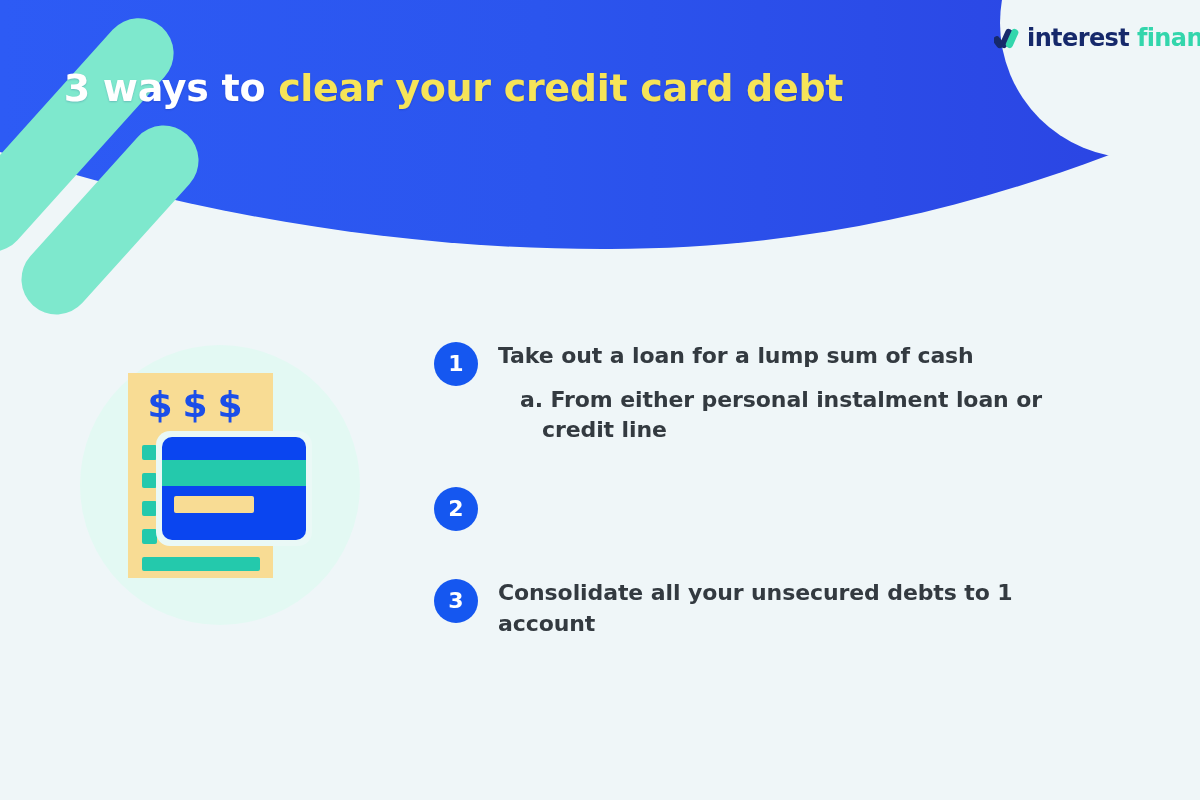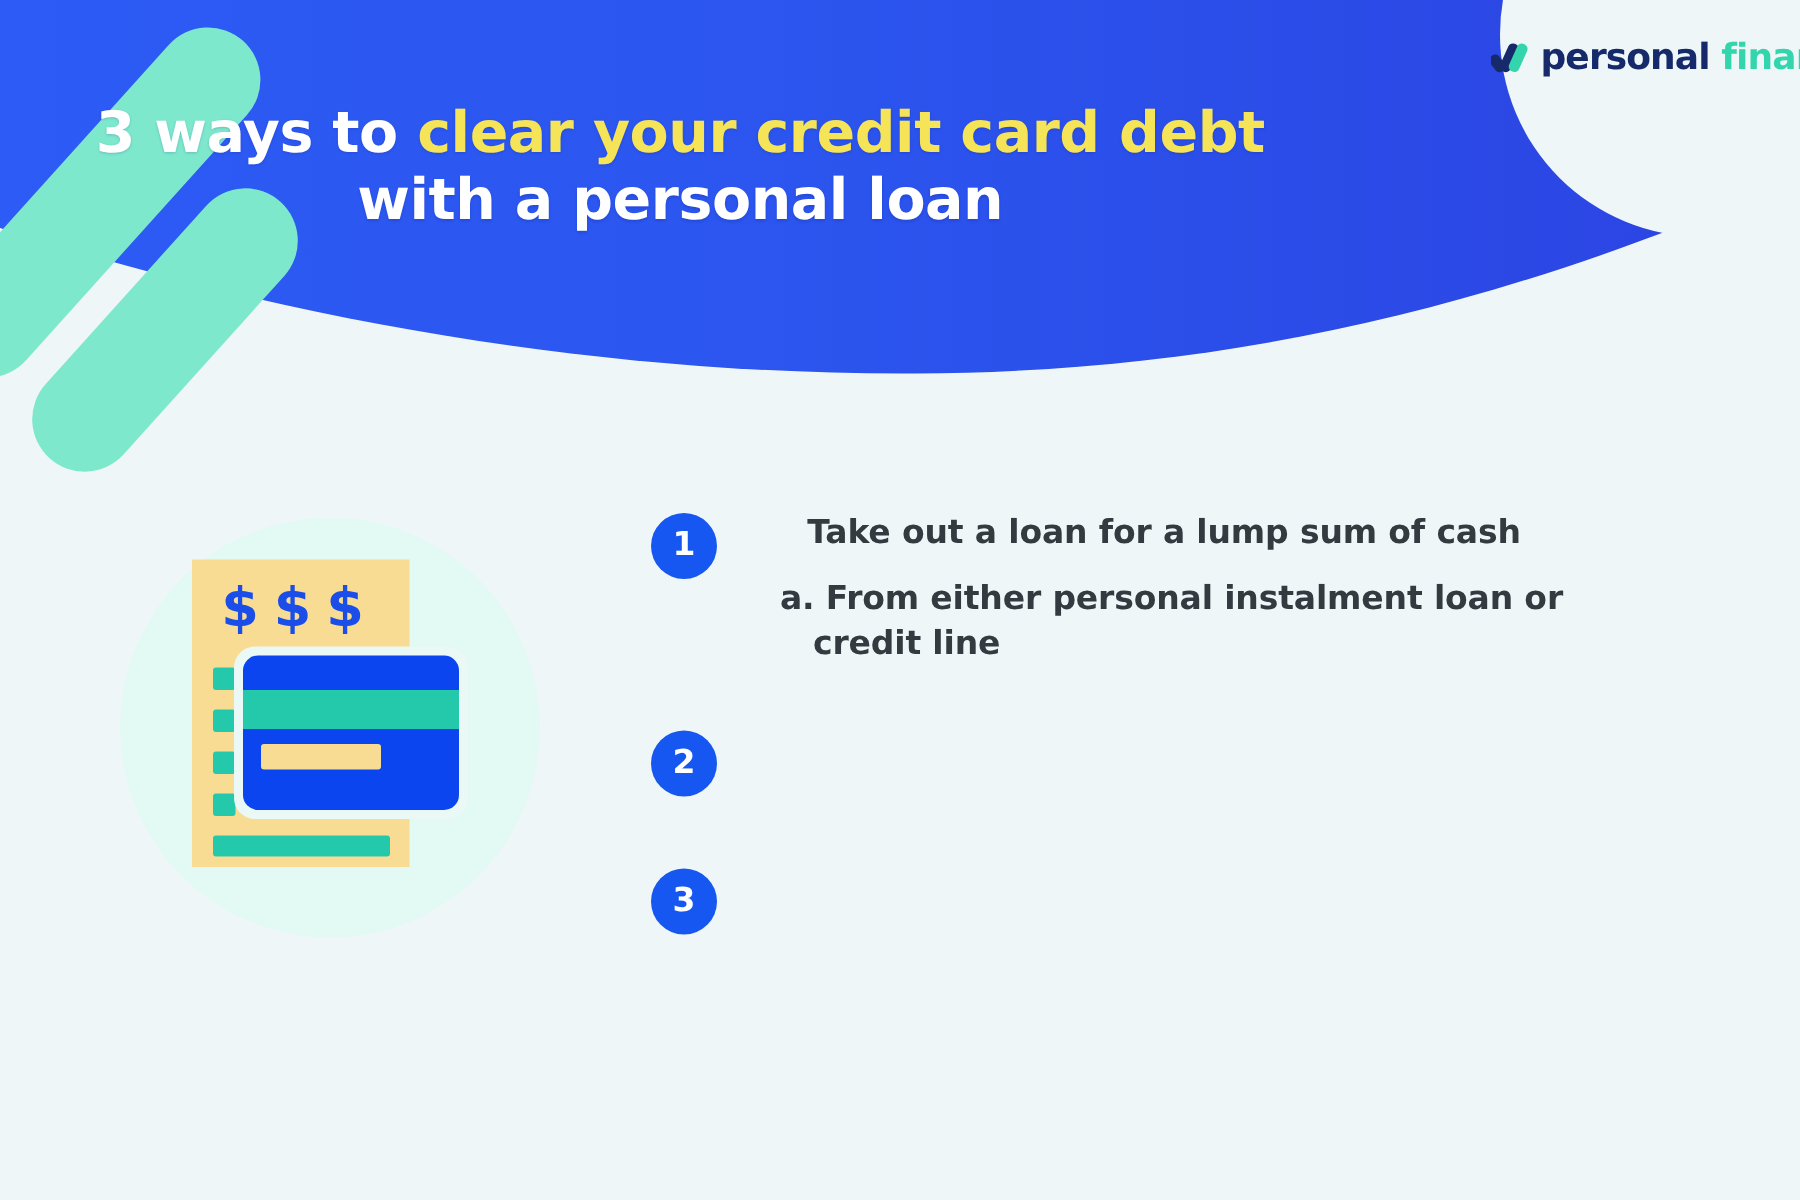--- a/index.html
+++ b/index.html
@@ -132,21 +132,20 @@
     line-height:1;
     margin-top:2px;
   }
   .step-body { flex:1 1 auto; padding-top:1px; }
   .step-text {
     color:#333a40;
     font-size:22px;
     font-weight:bold;
     line-height:1.38;
     letter-spacing:-0.1px;
-    text-align:center;
   }
   .substep-text {
     color:#333a40;
     font-size:22px;
     font-weight:bold;
     line-height:1.34;
     letter-spacing:-0.1px;
     margin-top:14px;
     margin-left:22px;
     text-indent:-22px;
@@ -171,31 +170,30 @@
                C1000,205 820,248 610,249
                C390,250 180,210 0,152 Z" fill="url(#bannerGrad)"></path>
     </svg>
   </div>
 
   <div class="slash-bar" id="slash-bar-long"></div>
   <div class="slash-bar" id="slash-bar-short"></div>
 
   <h1 id="headline">
     <span class="line"><span class="hl-white">3 ways to </span><span class="hl-accent">clear your credit card debt</span></span>
-    <span class="line hl-white">with a personal loan</span>
   </h1>
 
   <div id="logo-circle"></div>
   <div id="logo-lockup">
     <svg id="logo-icon" width="26" height="22" viewBox="0 0 26 22" xmlns="http://www.w3.org/2000/svg">
       <rect x="0.5" y="9" width="7.5" height="12.5" rx="3.2" fill="#16296b" transform="rotate(-38 4.2 15.2)"></rect>
       <rect x="8.5" y="1.5" width="7.5" height="20" rx="3.4" fill="#16296b" transform="rotate(24 12.2 11.5)"></rect>
       <rect x="14.5" y="1.5" width="7.2" height="20" rx="3.4" fill="#33d6ac" transform="rotate(24 18.1 11.5)"></rect>
     </svg>
-    <span id="logo-wordmark"><span class="wm-brand">personal</span><span class="wm-product"> finance</span></span>
+    <span id="logo-wordmark"><span class="wm-brand">interest</span><span class="wm-product"> finance</span></span>
   </div>
 
   <div id="illustration">
     <svg width="300" height="300" viewBox="0 0 300 300" xmlns="http://www.w3.org/2000/svg" aria-hidden="true">
 
       <circle cx="150" cy="150" r="140" fill="#e3f9f3"></circle>
 
       <rect x="58" y="38" width="145" height="205" fill="#f8dc94"></rect>
 
       <g fill="#1b4ee8" font-family="DejaVu Sans, sans-serif" font-size="36" font-weight="bold">
@@ -231,17 +229,20 @@
         <div class="substep-text">a. From either personal instalment loan or credit line</div>
       </div>
     </div>
 
     <div class="step-row" id="step-item-2">
       <div class="step-badge">2</div>
     </div>
 
     <div class="step-row" id="step-item-3">
       <div class="step-badge">3</div>
+      <div class="step-body">
+        <div class="step-text">Consolidate all your unsecured debts to 1 account</div>
+      </div>
     </div>
 
   </div>
 
 </div>
 
 </body></html>

